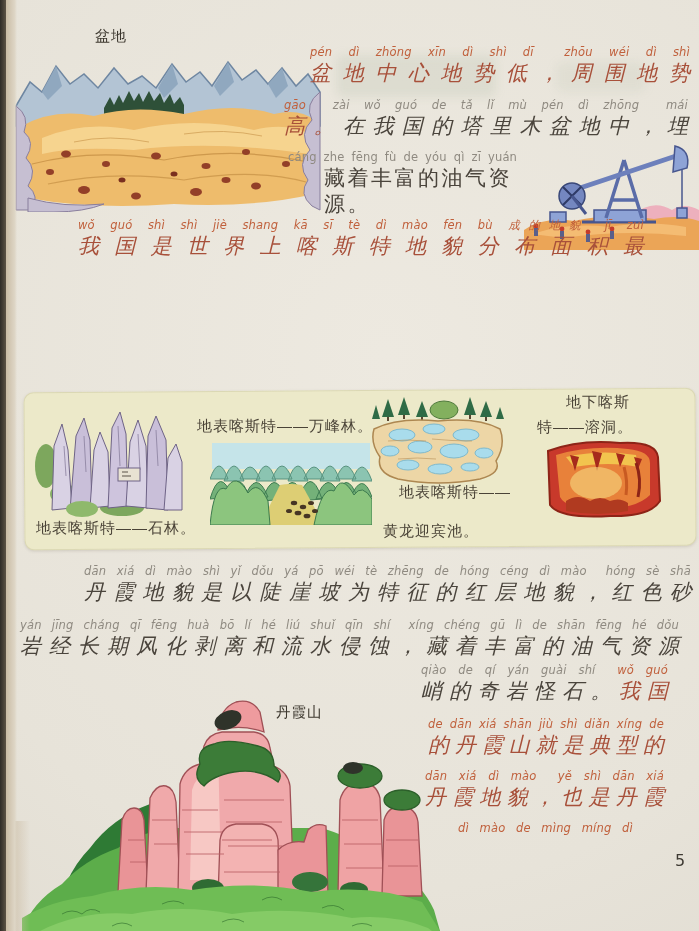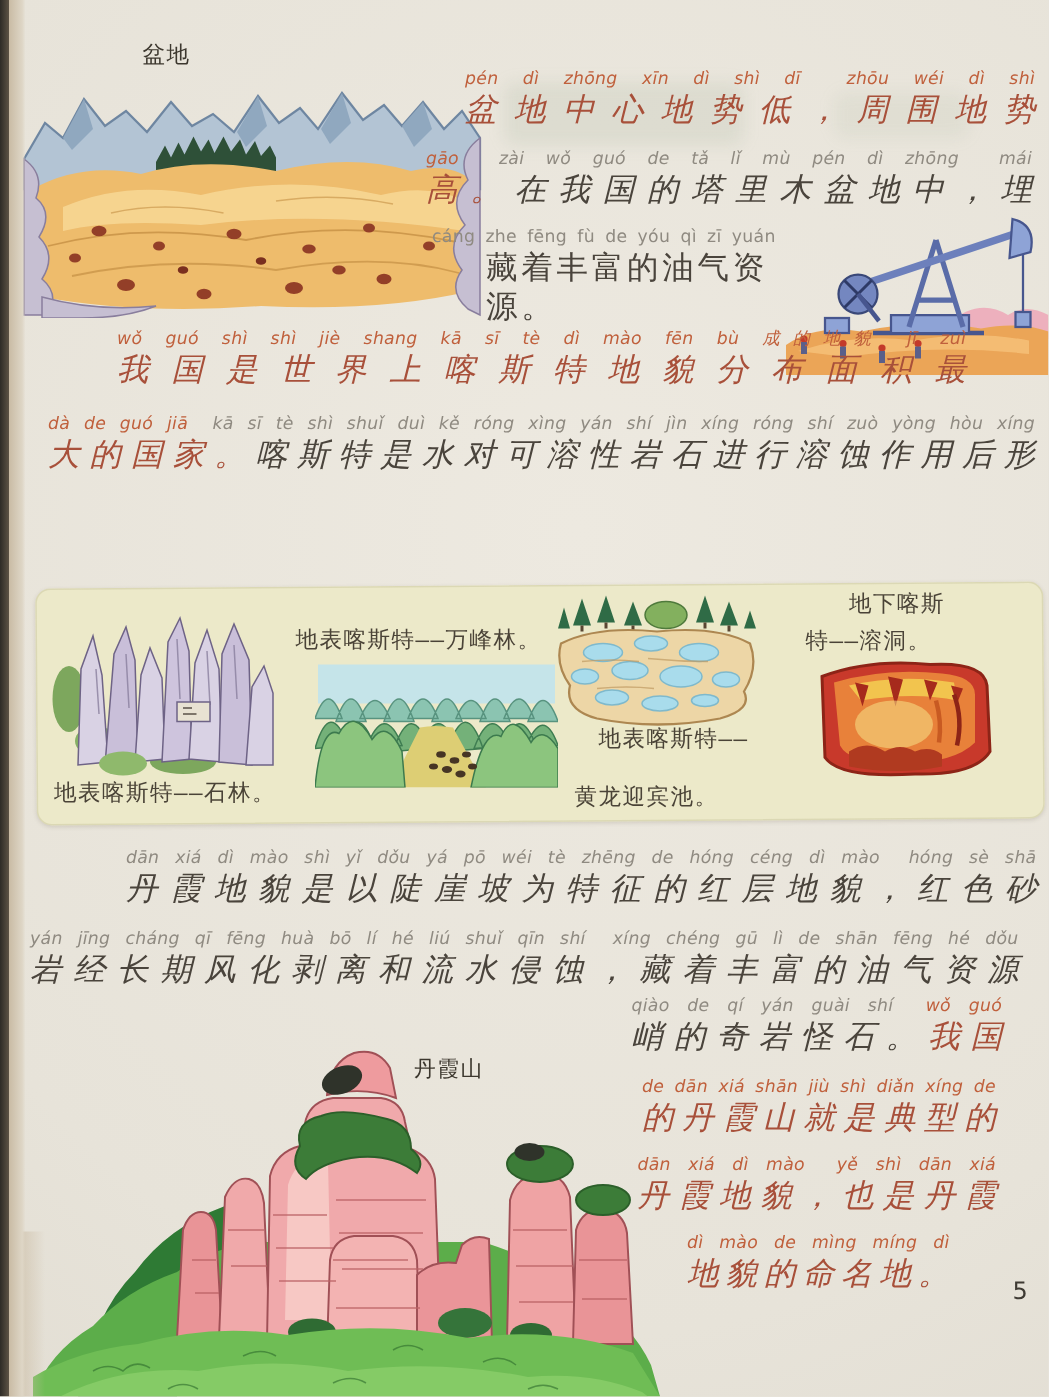--- a/index.html
+++ b/index.html
@@ -33,21 +33,21 @@
   }
   .line.j .py,.line.j .hz{text-align:justify;text-align-last:justify;font-style:italic;}
   .py .seg-red{color:#c0603c;}
   .py .seg-gray{color:#8f8a81;}
   .hz .seg-red{color:#a8503a;}
   .hz .seg-dark{color:#4a443c;}
   .ls2{letter-spacing:2.5px;margin-left:36px;}
 
   
   .caption,.label{
-    position:absolute;font-family:Liberation Mono, monospace;
+    position:absolute;font-family:Liberation Sans, sans-serif;
     color:#46402f;letter-spacing:1px;white-space:nowrap;
   }
   .caption{font-size:15px;color:#4a4337;}
   .label{font-size:15px;color:#3c372e;}
 
   .panel{
     position:absolute;left:24px;top:390px;width:672px;height:158px;
     background:#ece9c9;border-radius:10px;
     box-shadow:0 1px 3px rgba(90,80,60,.18), inset 0 0 0 1px rgba(190,185,140,.35);
     transform:rotate(-0.4deg);
@@ -160,24 +160,20 @@
   </div>
   <div class="line" style="left:288px;top:151px;width:260px;">
     <div class="py"><span class="seg-gray">cáng zhe fēng fù de yóu qì zī yuán</span></div>
     <div class="hz ls2"><span class="seg-dark">藏着丰富的油气资源。</span></div>
   </div>
 
   <div class="line j" style="left:78px;top:219px;width:566px;">
     <div class="py"><span class="seg-red">wǒ guó shì shì jiè shang kā sī tè dì mào fēn bù 成的地貌 jī zuì</span></div>
     <div class="hz"><span class="seg-red">我国是世界上喀斯特地貌分布面积最</span></div>
   </div>
-  <div class="line j" style="left:32px;top:276px;width:658px;">
-    <div class="py"><span class="seg-red">dà de guó jiā　</span><span class="seg-gray">kā sī tè shì shuǐ duì kě róng xìng yán shí jìn xíng róng shí zuò yòng hòu xíng</span></div>
-    <div class="hz"><span class="seg-red">大的国家。</span><span class="seg-dark">喀斯特是水对可溶性岩石进行溶蚀作用后形</span></div>
-  </div>
 
   <div class="panel"></div>
 
   <div class="art" style="left:34px;top:406px;width:152px;height:112px;">
     <svg viewBox="0 0 152 112">
       <ellipse cx="12" cy="60" rx="11" ry="22" fill="#7da75d"></ellipse>
       <ellipse cx="30" cy="88" rx="14" ry="10" fill="#86b065"></ellipse>
       <ellipse cx="88" cy="102" rx="22" ry="8" fill="#7da75d"></ellipse>
       <g fill="#d9d2e4" stroke="#6e6386" stroke-width="1">
         <path d="M18,104 L20,40 L28,18 L34,44 L38,102 Z"></path>
@@ -282,21 +278,20 @@
   <div class="line j" style="left:428px;top:718px;width:236px;">
     <div class="py"><span class="seg-red">de dān xiá shān jiù shì diǎn xíng de</span></div>
     <div class="hz"><span class="seg-red">的丹霞山就是典型的</span></div>
   </div>
   <div class="line j" style="left:425px;top:770px;width:239px;">
     <div class="py"><span class="seg-red">dān xiá dì mào　yě shì dān xiá</span></div>
     <div class="hz"><span class="seg-red">丹霞地貌，也是丹霞</span></div>
   </div>
   <div class="line j" style="left:458px;top:822px;width:175px;">
     <div class="py"><span class="seg-red">dì mào de mìng míng dì</span></div>
-    <div class="hz"><span class="seg-red">地貌的命名地。</span></div>
   </div>
 
   <div class="art" style="left:22px;top:680px;width:428px;height:251px;">
     <svg viewBox="0 0 428 251">
       <path d="M30,251 Q40,196 68,168 Q90,138 128,124 L148,146 Q118,176 104,210 L96,251 Z" fill="#2e7a34"></path>
       <path d="M0,251 Q10,222 40,204 Q62,180 96,168 Q118,152 150,148 L300,148 Q344,162 372,186 Q400,204 412,230 L418,251 Z" fill="#5cad4a"></path>
       <g stroke="#a05056" stroke-width="1.3">
         <path d="M96,212 L100,140 Q104,128 112,128 Q120,128 122,140 L126,210 Z" fill="#e99497"></path>
         <path d="M124,212 L128,118 Q134,104 144,106 Q152,108 154,122 L158,210 Z" fill="#f0a9aa"></path>
         <path d="M156,214 L158,104 Q162,88 178,84 L182,66 Q186,54 200,52 L232,52 Q246,54 248,68 L252,86 Q266,92 268,106 L272,214 Z" fill="#f0a9ab"></path>

